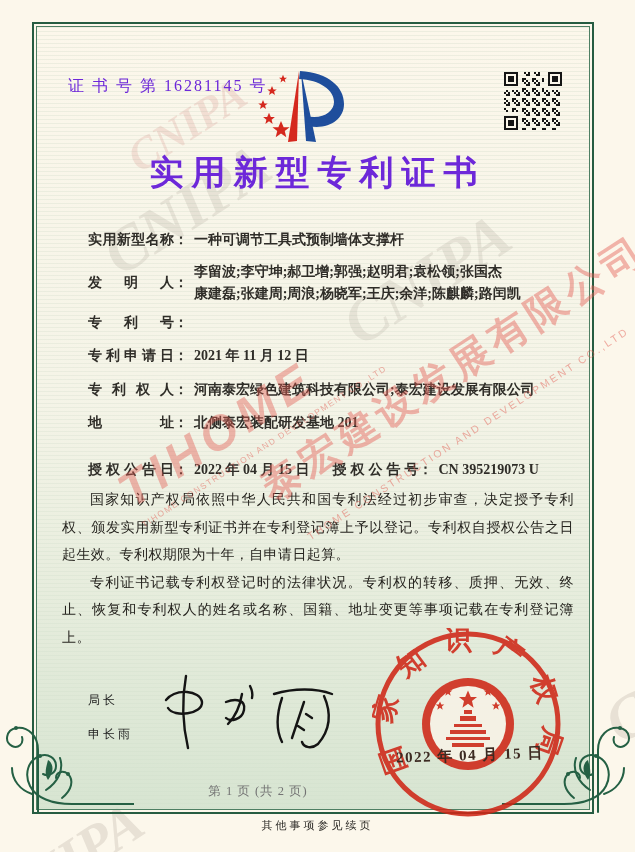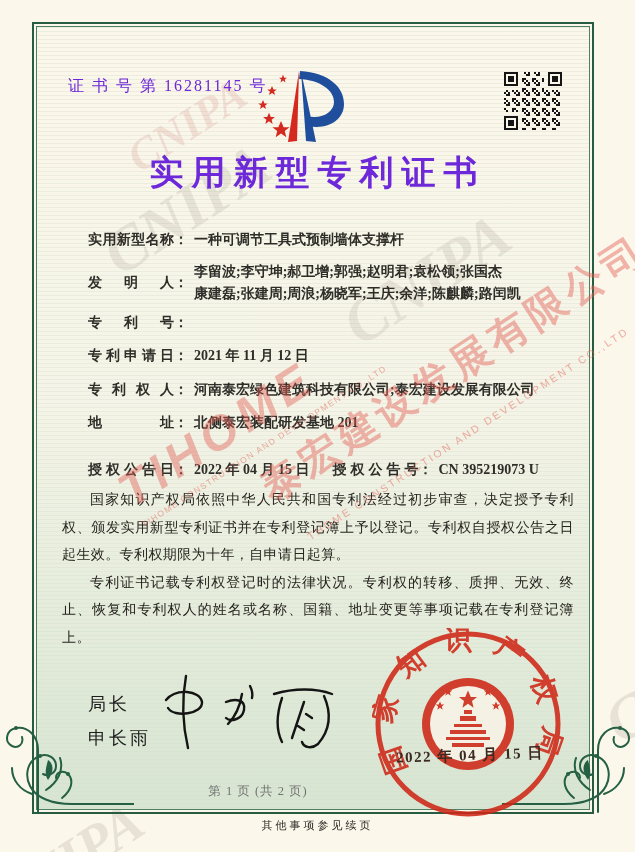--- a/index.html
+++ b/index.html
@@ -32,21 +32,21 @@
   .flabel{display:inline-block;width:86px;text-align:justify;text-align-last:justify;}
   .fcolon{margin-right:6px;}
   .fval .ln{display:block;}
   .grant-group2{margin-left:23px;display:flex;}
   
   .paras{left:62px;top:486px;width:512px;z-index:3;color:#26241f;font-size:14px;
     line-height:27.5px;letter-spacing:0.4px;text-align:justify;}
   .paras p{margin:0;text-indent:2em;}
   
   .official{left:88px;z-index:3;font-family:"Liberation Sans","DejaVu Sans",sans-serif;
-    font-size:18px;letter-spacing:3px;color:#1d1d1d;}
+    font-size:12px;letter-spacing:3px;color:#1d1d1d;}
   .official-title{top:692px;}
   .official-name{top:726px;}
   .signature{left:156px;top:664px;z-index:4;}
   .seal{left:372px;top:628px;width:192px;height:192px;z-index:6;}
   .seal-date{left:378px;top:746px;width:184px;text-align:center;z-index:7;
     font-size:15px;letter-spacing:1.5px;color:#3c2a22;transform:rotate(-2deg);font-weight:bold;}
   .page-no{left:0;top:783px;width:516px;text-align:center;font-size:12.5px;
     letter-spacing:1px;color:#737373;z-index:3;}
   .footer-note{left:0;top:818px;width:635px;text-align:center;font-size:11px;
     letter-spacing:3px;color:#2c2a26;z-index:3;}

